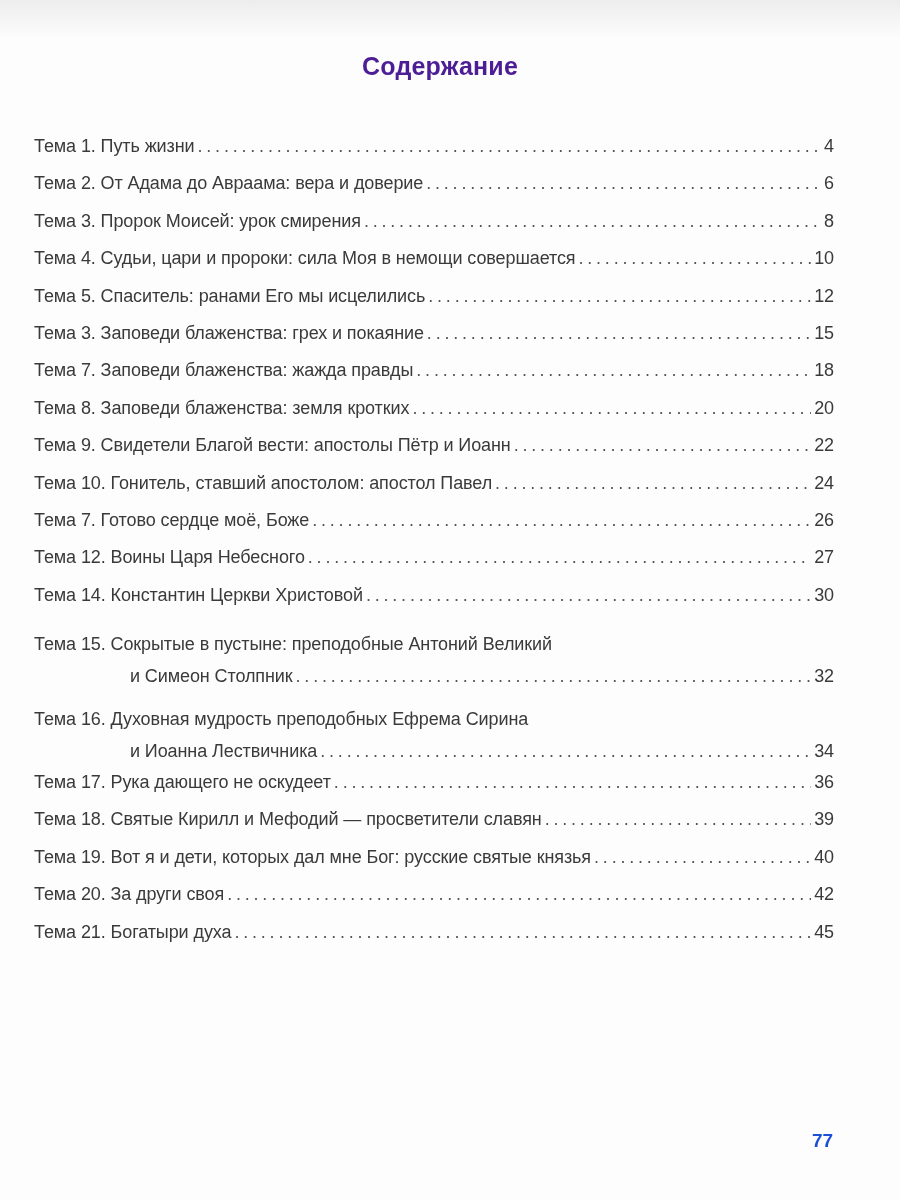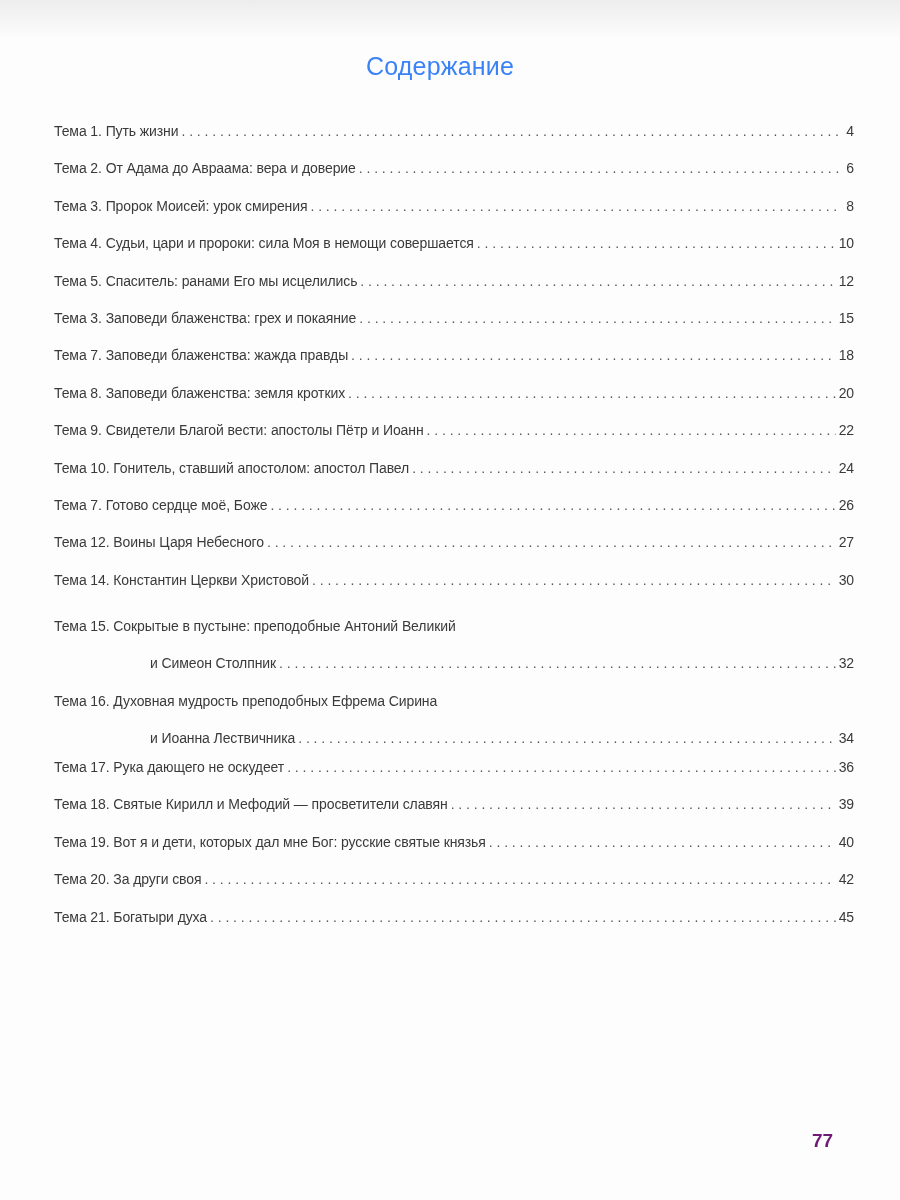--- a/index.html
+++ b/index.html
@@ -10,45 +10,45 @@
       color: #3a3a3a;
       position: relative;
     }
     .top-shade {
       position: absolute; left: 0; top: 0; width: 900px; height: 40px;
       background: linear-gradient(#ededed, #fdfdfd);
     }
     .title {
       position: absolute; top: 52px; left: 0; width: 880px;
       text-align: center;
-      font-size: 25px; font-weight: normal; color: #3b82f6;
+      font-size: 25px; font-weight: bold; color: #4c1d95;
       letter-spacing: 0.2px;
     }
     .toc {
-      position: absolute; left: 34px; top: 123px; width: 800px;
-      font-size: 14px; letter-spacing: -0.1px; margin-left: 20px;
+      position: absolute; left: 34px; top: 136px; width: 800px;
+      font-size: 18px; letter-spacing: -0.1px;
     }
     .row { display: flex; align-items: baseline; height: 37.4px; }
     .row.multi { height: auto; flex-direction: column; align-items: stretch; }
-    .row.multi .line1 { height: 33px; display: flex; align-items: center; white-space: nowrap; }
+    .row.multi .line1 { height: 33px; display: flex; align-items: flex-end; white-space: nowrap; }
     .row.multi .line2 { height: 42px; display: flex; align-items: center; }
     .num { white-space: nowrap; }
     .name { white-space: nowrap; }
     .indent { display: inline-block; width: 96px; flex: none; }
     .dots {
       flex: 1; overflow: hidden; white-space: nowrap; margin: 0 3px;
       letter-spacing: 3.8px; color: #555;
     }
     .dots::after {
       content: "................................................................................................................................................";
     }
     .page { white-space: nowrap; min-width: 10px; text-align: right; }
     .footer {
       position: absolute; left: 812px; top: 1130px;
-      font-size: 19px; font-weight: bold; color: #701a75;
+      font-size: 19px; font-weight: bold; color: #1d4ed8;
     }
   </style>
 </head>
 <body>
 
 <div class="top-shade"></div>
 
 <h1 class="title" style="margin:0">Содержание</h1>
 
 <div class="toc">

